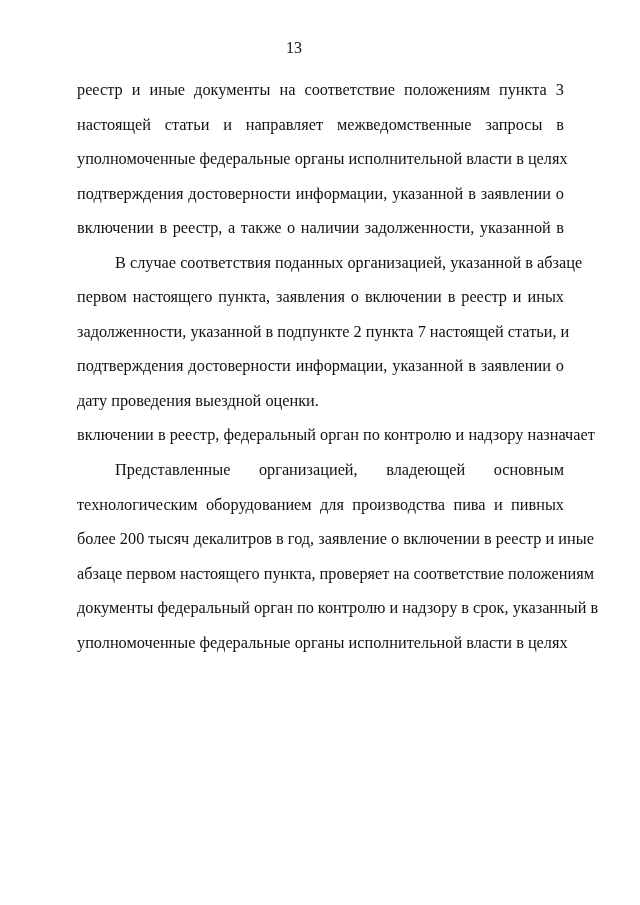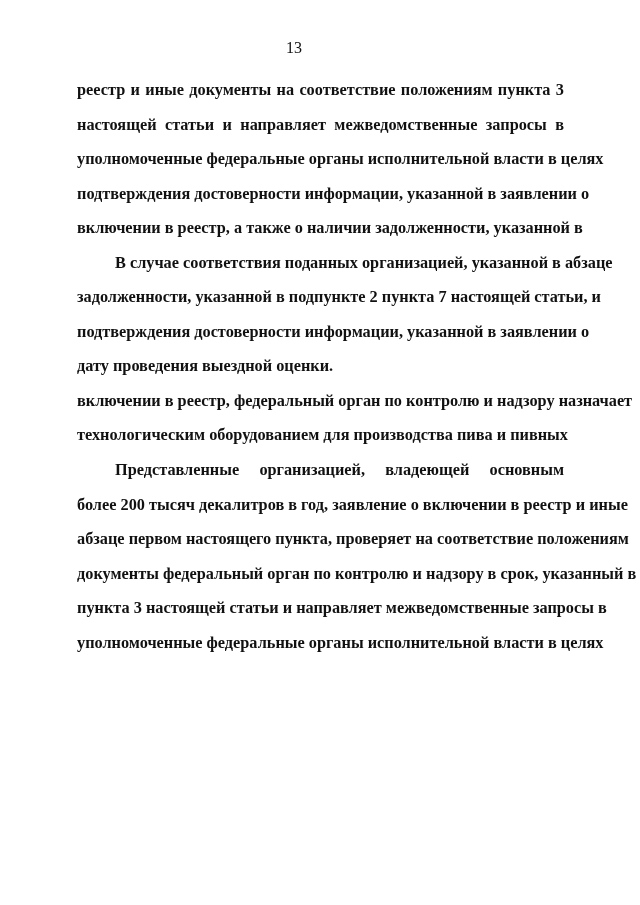--- a/index.html
+++ b/index.html
@@ -22,21 +22,20 @@
       width: 588px;
       text-align: center;
       font-size: 16px;
       line-height: 20px;
     }
     .text-block {
       position: absolute;
       top: 73px;
       left: 77px;
       width: 487px;
-      font-weight: bold;
     }
     .line {
       display: block;
       height: 34.55px;
       line-height: 34.55px;
       font-size: 16.3px;
       white-space: nowrap;
       text-align: justify;
       text-align-last: justify;
     }
@@ -57,28 +56,28 @@
   <div>
     <span class="line">реестр и иные документы на соответствие положениям пункта 3</span>
     <span class="line">настоящей статьи и направляет межведомственные запросы в</span>
     <span class="line">уполномоченные федеральные органы исполнительной власти в целях</span>
     <span class="line">подтверждения достоверности информации, указанной в заявлении о</span>
     <span class="line">включении в реестр, а также о наличии задолженности, указанной в</span>
   </div>
 
   <div>
     <span class="line indent">В случае соответствия поданных организацией, указанной в абзаце</span>
+    <span class="line">первом настоящего пункта, заявления о включении в реестр и иных</span>
     <span class="line">задолженности, указанной в подпункте 2 пункта 7 настоящей статьи, и</span>
     <span class="line">подтверждения достоверности информации, указанной в заявлении о</span>
     <span class="line last">дату проведения выездной оценки.</span>
     <span class="line">включении в реестр, федеральный орган по контролю и надзору назначает</span>
   </div>
 
   <div>
+    <span class="line indent">Представленные организацией, владеющей основным</span>
     <span class="line">технологическим оборудованием для производства пива и пивных</span>
-    <span class="line indent">Представленные организацией, владеющей основным</span>
     <span class="line">более 200 тысяч декалитров в год, заявление о включении в реестр и иные</span>
     <span class="line">абзаце первом настоящего пункта,  проверяет на соответствие положениям</span>
     <span class="line">документы федеральный орган по контролю и надзору в срок, указанный в</span>
-    <span class="line">пункта 3 настоящей статьи и направляет межведомственные запросы в</span>
     <span class="line">уполномоченные федеральные органы исполнительной власти в целях</span>
   </div>
 </div>
 
 </body></html>

